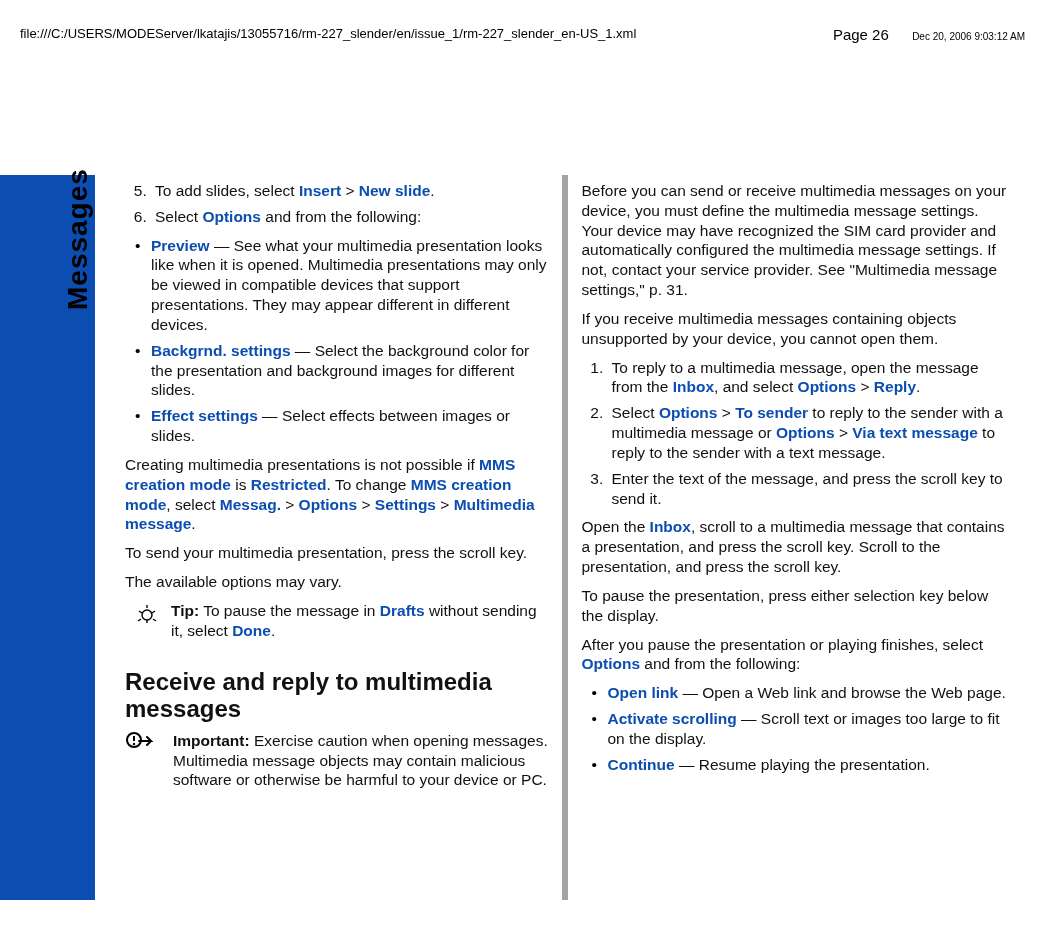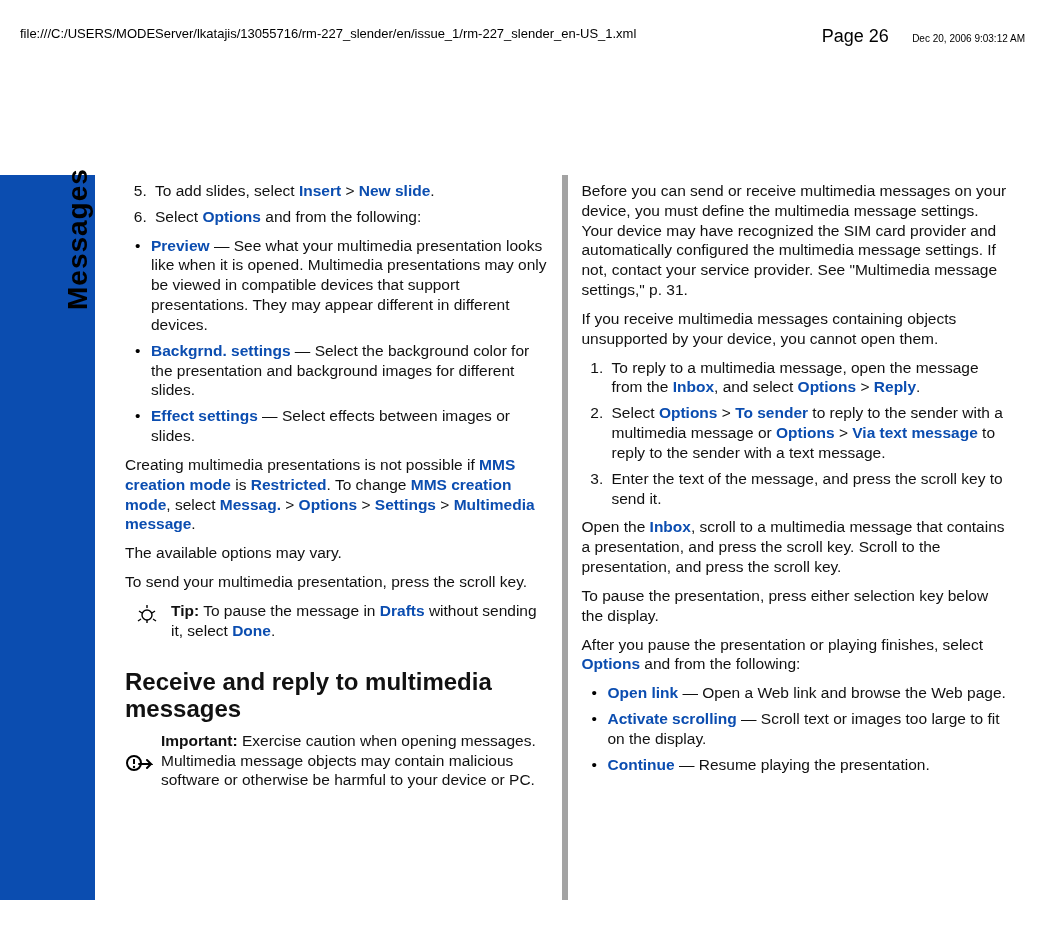--- a/index.html
+++ b/index.html
@@ -1,38 +1,38 @@
 <!DOCTYPE html>
 <html><head>
 <meta charset="utf-8">
 <style>
   html,body{margin:0;padding:0;background:#fff;color:#000;font-family:"Segoe UI",Arial,sans-serif}
   .page{position:relative;width:1045px;height:940px;box-sizing:border-box}
   .hdr{position:absolute;top:26px;left:20px;right:20px;display:flex;justify-content:space-between;font-size:14px;color:#000}
   .hdr .path{font-size:13px}
-  .hdr .pg{font-size:18px;margin-left:30px}
+  .hdr .pg{font-size:15px;margin-left:30px}
   .hdr .dt{font-size:10px}
   .sidebar{position:absolute;top:175px;left:0;width:95px;height:725px;background:#0b4db0}
   .tablabel{position:absolute;left:62px;top:310px;transform:rotate(-90deg);transform-origin:left top;color:#000;font-size:28px;font-weight:700;letter-spacing:1px}
   .body{position:absolute;top:175px;left:95px;right:25px;bottom:40px;display:flex}
   .col{flex:1;padding:6px 12px 6px 24px;font-size:15.5px;line-height:1.28;color:#111}
   .col.left{padding-left:30px;padding-right:10px}
   .col.right{border-left:6px solid #a3a3a3;padding-left:14px}
   p{margin:0 0 9px 0}
   ol{margin:0 0 9px 0;padding-left:26px}
   ol li{margin-bottom:6px;padding-left:4px}
   ul.bul{list-style:none;margin:0 0 9px 0;padding-left:10px}
   ul.bul li{position:relative;padding-left:16px;margin-bottom:6px}
   ul.bul li::before{content:"•";position:absolute;left:0;top:0;color:#000}
   .kw{color:#0b4db0;font-weight:700}
   h2{font-size:24px;font-weight:700;margin:18px 0 8px 0;line-height:1.15}
   h3{font-size:22px;font-weight:700;margin:14px 0 6px 0;line-height:1.15}
   .tipwrap{display:flex;align-items:flex-start;gap:12px;margin:6px 0 10px 10px}
   .tipicon svg{display:block}
-  .impwrap{display:flex;align-items:center;gap:8px;margin:6px 0 2px 0}
+  .impwrap{display:flex;align-items:flex-start;gap:20px;margin:6px 0 2px 0}
   .impicon svg{display:block}
   b{font-weight:700}
 </style>
 </head>
 <body>
 <div class="page">
 
   <div class="hdr">
     <span class="path">file:///C:/USERS/MODEServer/lkatajis/13055716/rm-227_slender/en/issue_1/rm-227_slender_en-US_1.xml</span>
     <span>
@@ -58,22 +58,22 @@
         </li>
       </ol>
       <ul class="bul">
         <li><span class="kw">Preview</span><span> — See what your multimedia presentation looks like when it is opened. Multimedia presentations may only be viewed in compatible devices that support presentations. They may appear different in different devices.</span></li>
         <li><span class="kw">Backgrnd. settings</span><span> — Select the background color for the presentation and background images for different slides.</span></li>
         <li><span class="kw">Effect settings</span><span> — Select effects between images or slides.</span></li>
       </ul>
       <p>
         <span>Creating multimedia presentations is not possible if </span><span class="kw">MMS creation mode</span><span> is </span><span class="kw">Restricted</span><span>. To change </span><span class="kw">MMS creation mode</span><span>, select </span><span class="kw">Messag.</span><span> &gt; </span><span class="kw">Options</span><span> &gt; </span><span class="kw">Settings</span><span> &gt; </span><span class="kw">Multimedia message</span><span>.</span>
       </p>
+      <p>To send your multimedia presentation, press the scroll key.</p>
       <p>The available options may vary.</p>
-      <p>To send your multimedia presentation, press the scroll key.</p>
       <div class="tipwrap">
         <span class="tipicon">
           <svg width="24" height="24" viewBox="0 0 24 24">
               <g stroke="#000" stroke-width="1.4" fill="none">
                 <circle cx="12" cy="14" r="5"></circle>
                 <line x1="12" y1="19" x2="12" y2="22"></line>
                 <line x1="4" y1="10" x2="7" y2="12"></line>
                 <line x1="20" y1="10" x2="17" y2="12"></line>
                 <line x1="6" y1="18" x2="3" y2="20"></line>
                 <line x1="18" y1="18" x2="21" y2="20"></line>

